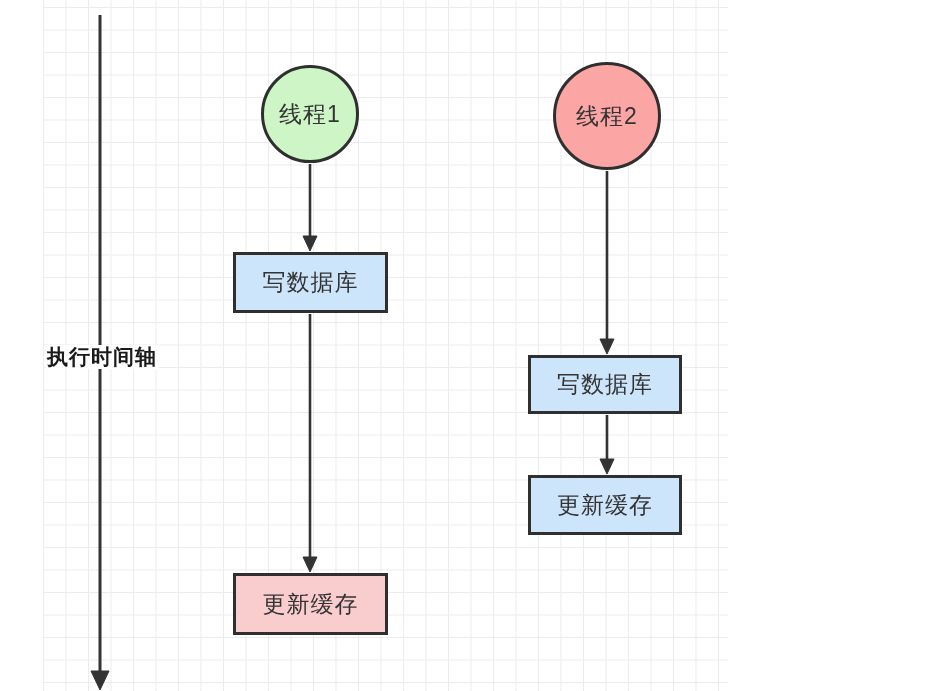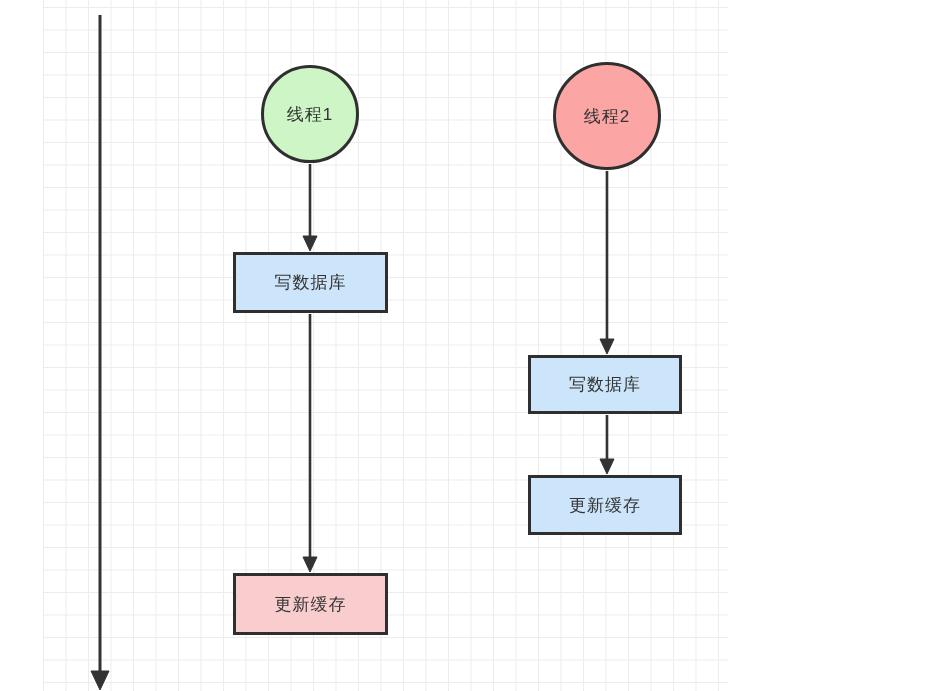--- a/index.html
+++ b/index.html
@@ -45,21 +45,21 @@
     stroke-width: 1;
   }
 
   .node {
     position: absolute;
     display: flex;
     align-items: center;
     justify-content: center;
     border: 3px solid #2f2f2f;
     color: #333333;
-    font-size: 17px;
+    font-size: 23px;
     letter-spacing: 1px;
     z-index: 3;
     text-align: center;
   }
   .circle { border-radius: 50%; }
 
   .t1-circle { left: 261px; top: 65px;  width: 98px;  height: 98px; }
   .t2-circle { left: 553px; top: 62px;  width: 108px; height: 108px; }
 
   .t1-db    { left: 233px; top: 252px; width: 155px; height: 61px; }
@@ -99,20 +99,21 @@
     <line x1="310" y1="314" x2="310" y2="558"></line>
     <polygon points="310,572 303,557 317,557"></polygon>
 
     <line x1="607" y1="171" x2="607" y2="340"></line>
     <polygon points="607,354 600,339 614,339"></polygon>
 
     <line x1="607" y1="415" x2="607" y2="460"></line>
     <polygon points="607,474 600,459 614,459"></polygon>
   </svg>
 
+  <div class="axis-label">执行时间轴</div>
 
   <div class="node circle t1-circle" style="background-color: rgb(205, 245, 198);">
     <span>线程1</span>
   </div>
 
   <div class="node t1-db" style="background-color: rgb(205, 229, 250);">
     <span>写数据库</span>
   </div>
 
   <div class="node t1-cache" style="background-color: rgb(249, 205, 206);">

